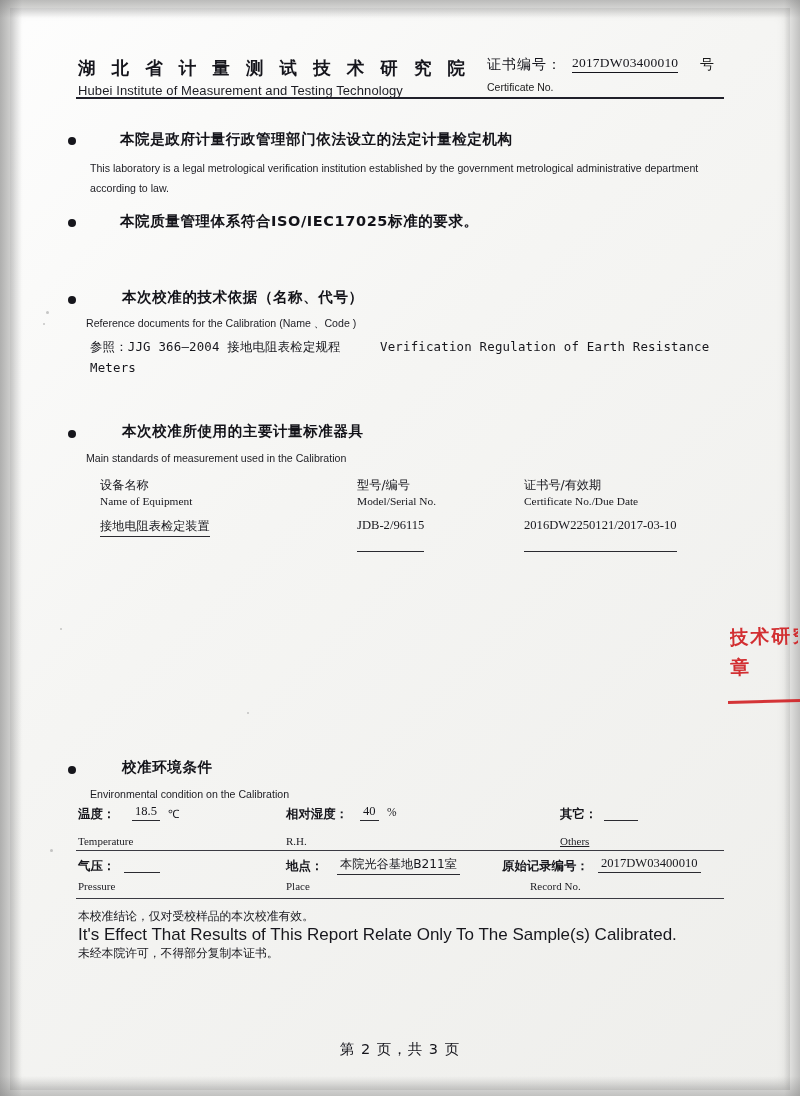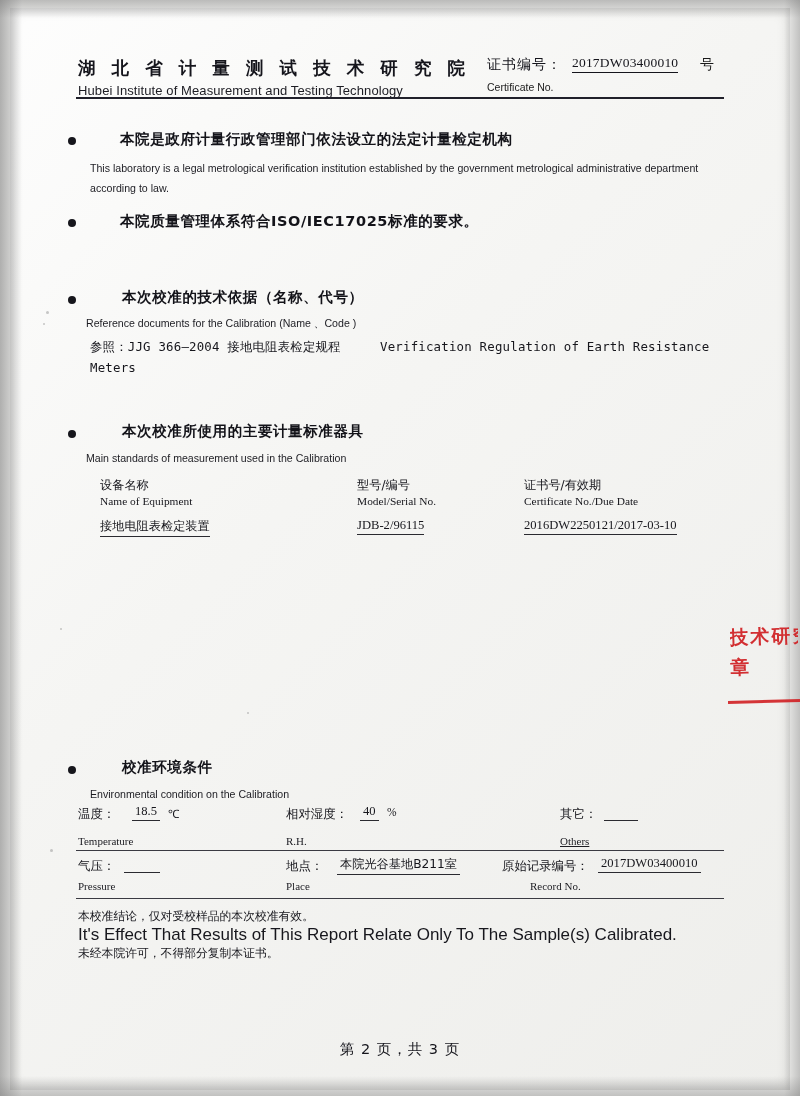--- a/index.html
+++ b/index.html
@@ -151,29 +151,30 @@
     color: #16161c;
     border-bottom: 1px solid #2a2a30;
     padding-bottom: 1px;
   }
   .tbl-val-mono {
     position: absolute;
     font-family: "Liberation Serif", serif;
     font-size: 12.6px;
     color: #16161c;
     border-bottom: 1px solid #2a2a30;
-    padding-bottom: 1px;
+    padding-bottom: 18px;
   }
 
   
   .env-label {
     position: absolute;
     font-family: "DejaVu Sans", sans-serif;
     font-size: 12.4px;
     color: #16161c;
+    font-weight: bold;
   }
   .env-val {
     position: absolute;
     font-family: "Liberation Serif", serif;
     font-size: 12.6px;
     color: #16161c;
     border-bottom: 1px solid #2a2a30;
     padding: 0 3px 1px 3px;
   }
   .env-val-cn {

